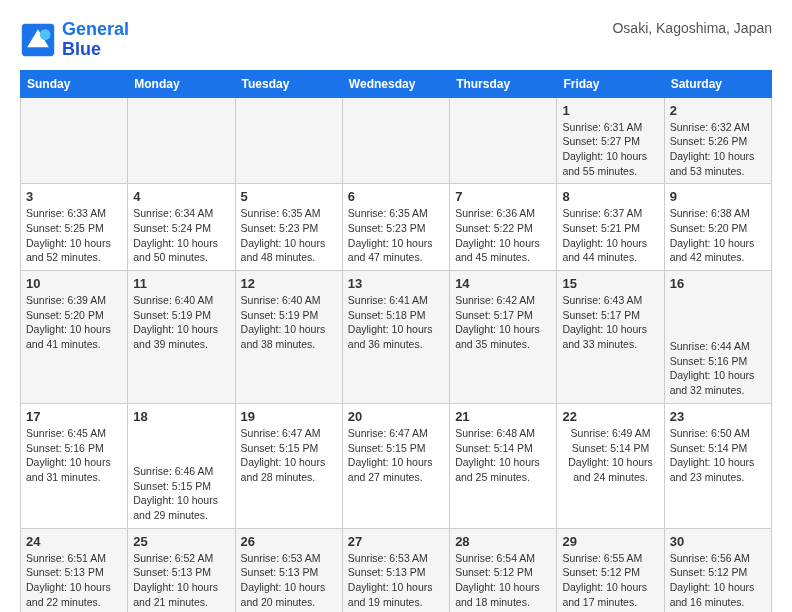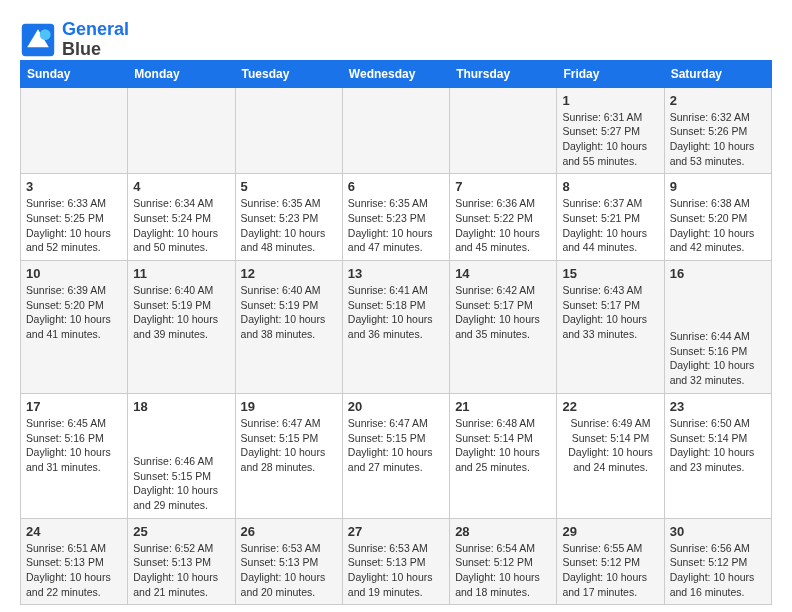--- a/index.html
+++ b/index.html
@@ -7,20 +7,21 @@
       font-family: Arial, sans-serif;
       background: #fff;
       width: 792px;
       min-height: 612px;
       padding: 20px;
     }
     .header {
       display: flex;
       justify-content: space-between;
       align-items: flex-start;
+      margin-bottom: 10px;
     }
     .logo {
       display: flex;
       align-items: center;
       gap: 6px;
     }
     .logo-text {
       font-size: 18px;
       font-weight: bold;
       color: #333;
@@ -93,24 +94,25 @@
 
 <div class="header">
   <div class="logo">
     <svg class="logo-icon" viewBox="0 0 40 40">
       <rect x="2" y="2" width="36" height="36" rx="4" fill="#1a73e8"></rect>
       <polygon points="20,8 32,28 8,28" fill="#fff"></polygon>
       <circle cx="28" cy="14" r="6" fill="#4fc3f7"></circle>
     </svg>
     <div class="logo-text">
       <div><span>General</span></div>
-      <div><span style="color:#404040">Blue</span></div>
+      <div><span style="color:#1d4ed8">Blue</span></div>
     </div>
   </div>
   <div class="title-block">
+    <div class="location">Osaki, Kagoshima, Japan</div>
   </div>
 </div>
 
 <table>
   <thead>
     <tr>
     <th>Sunday</th>
         <th>Monday</th>
         <th>Tuesday</th>
         <th>Wednesday</th>

